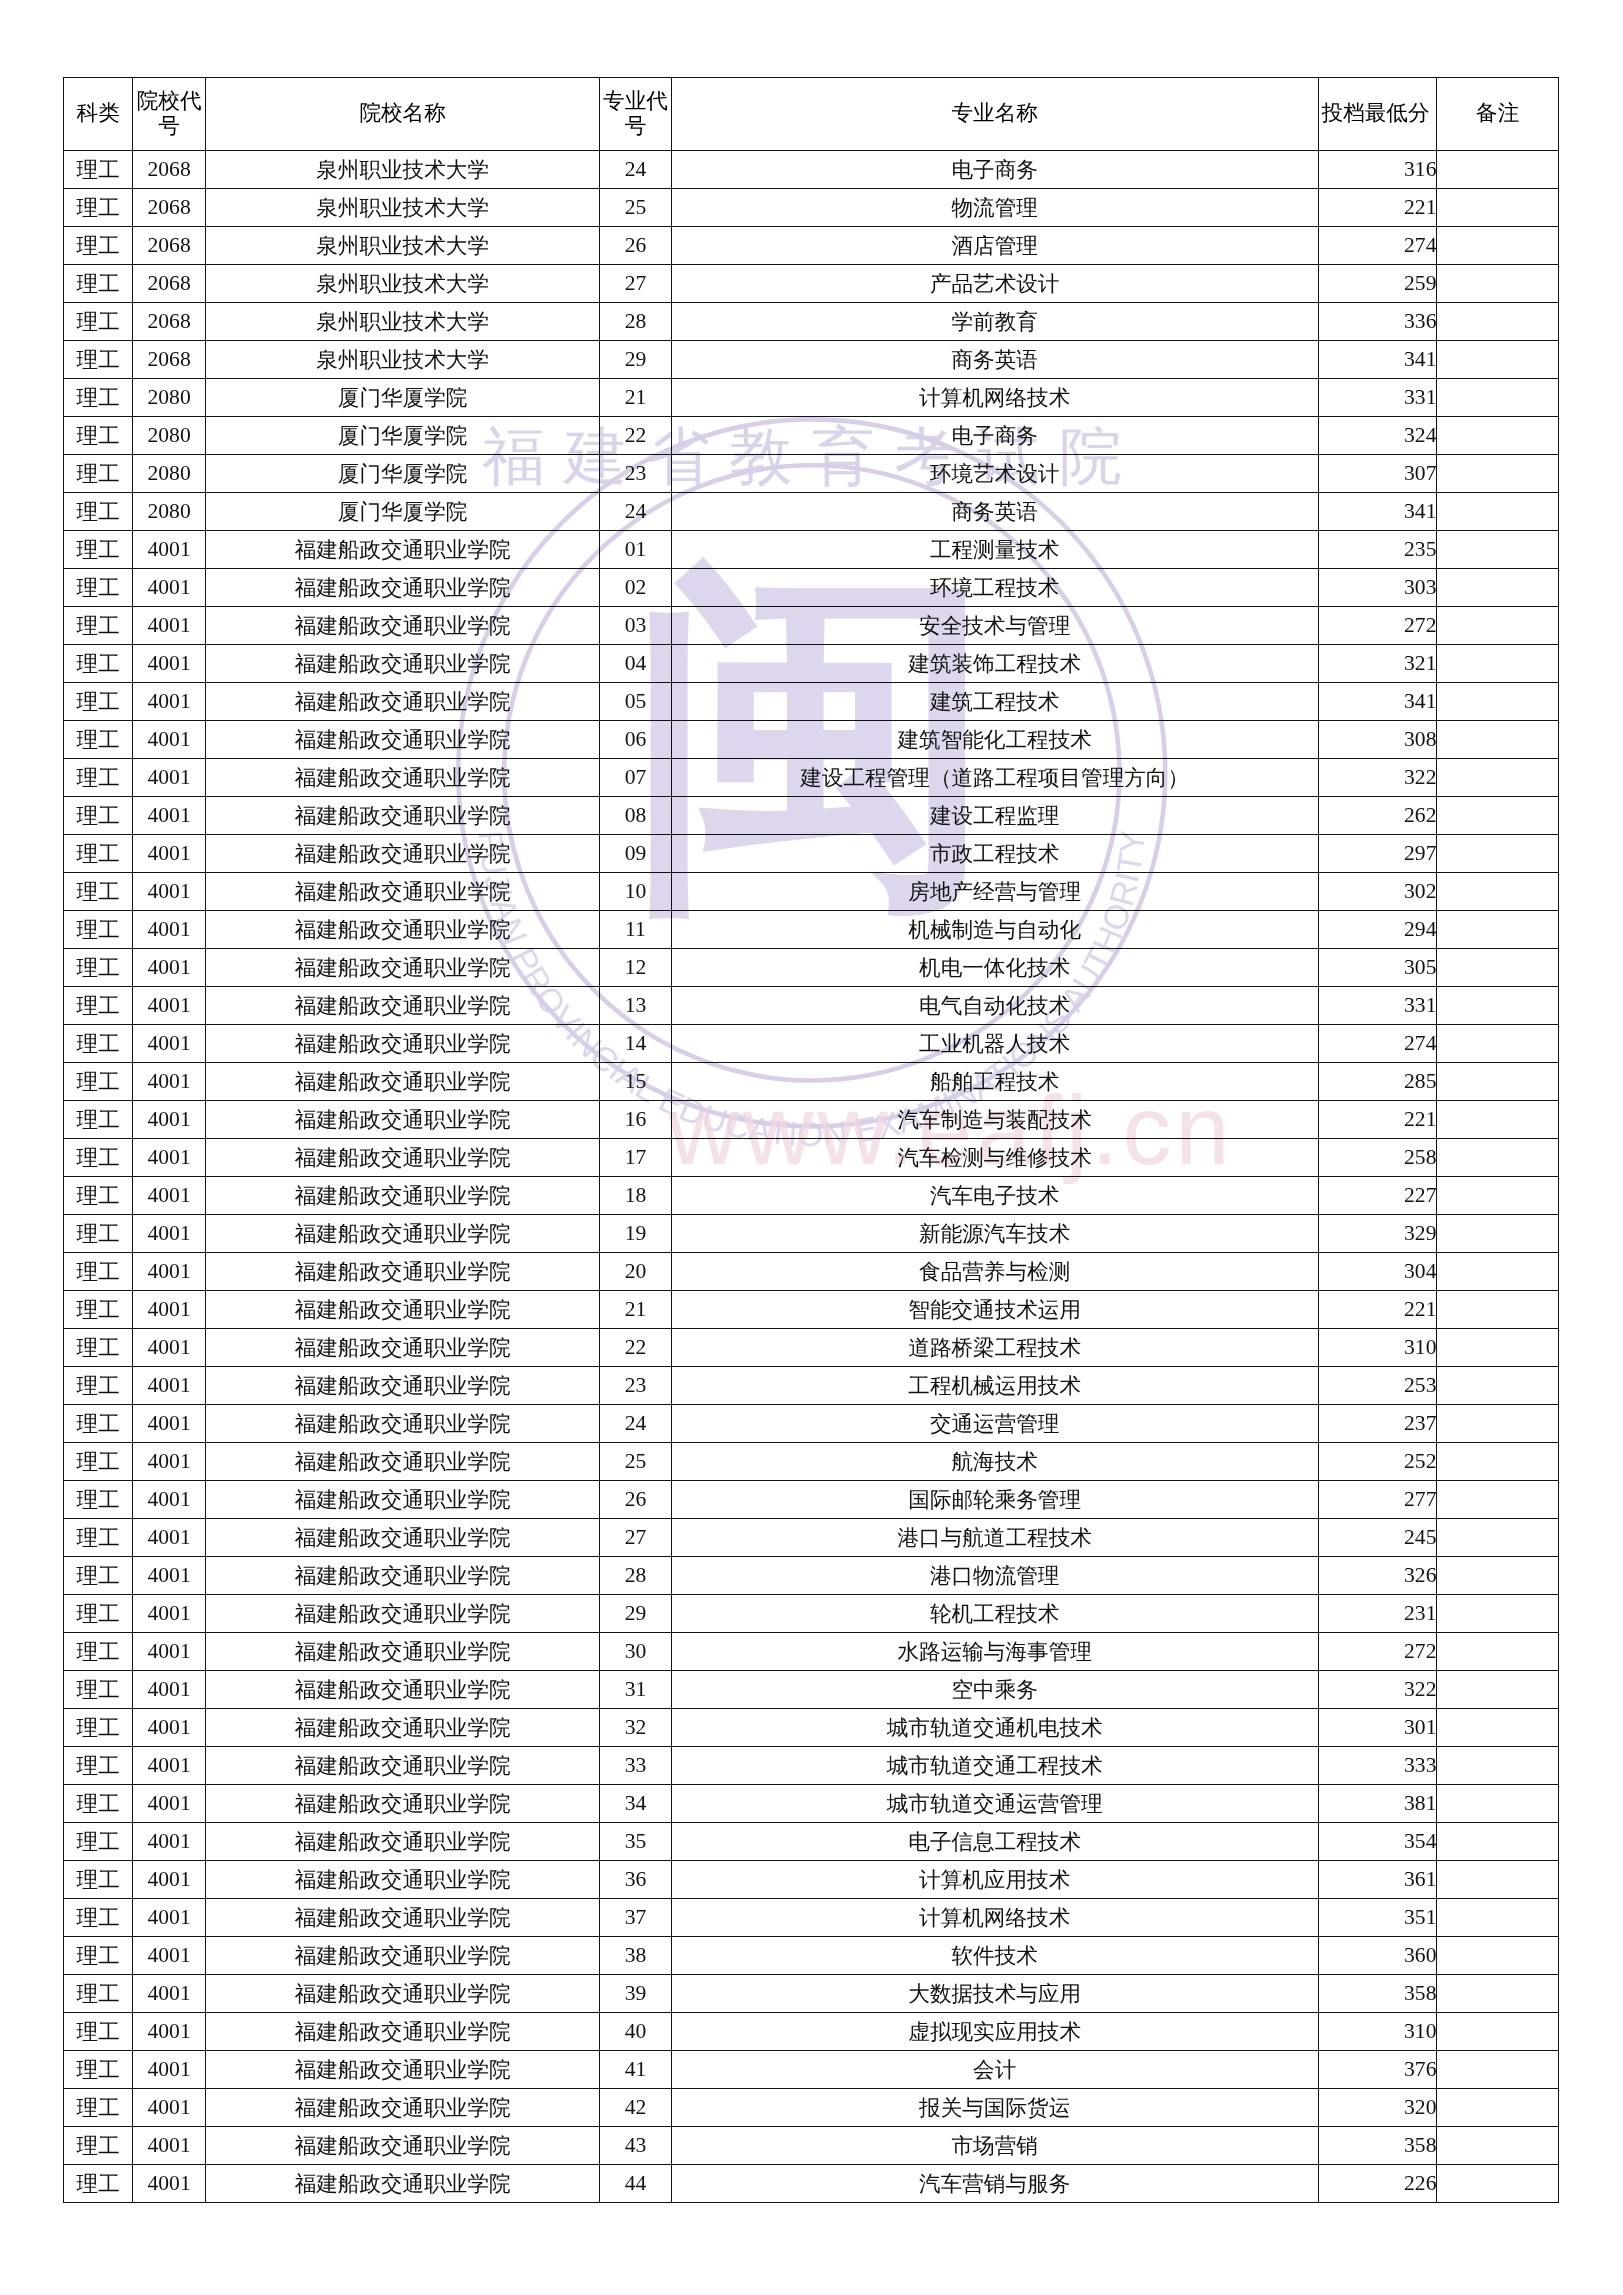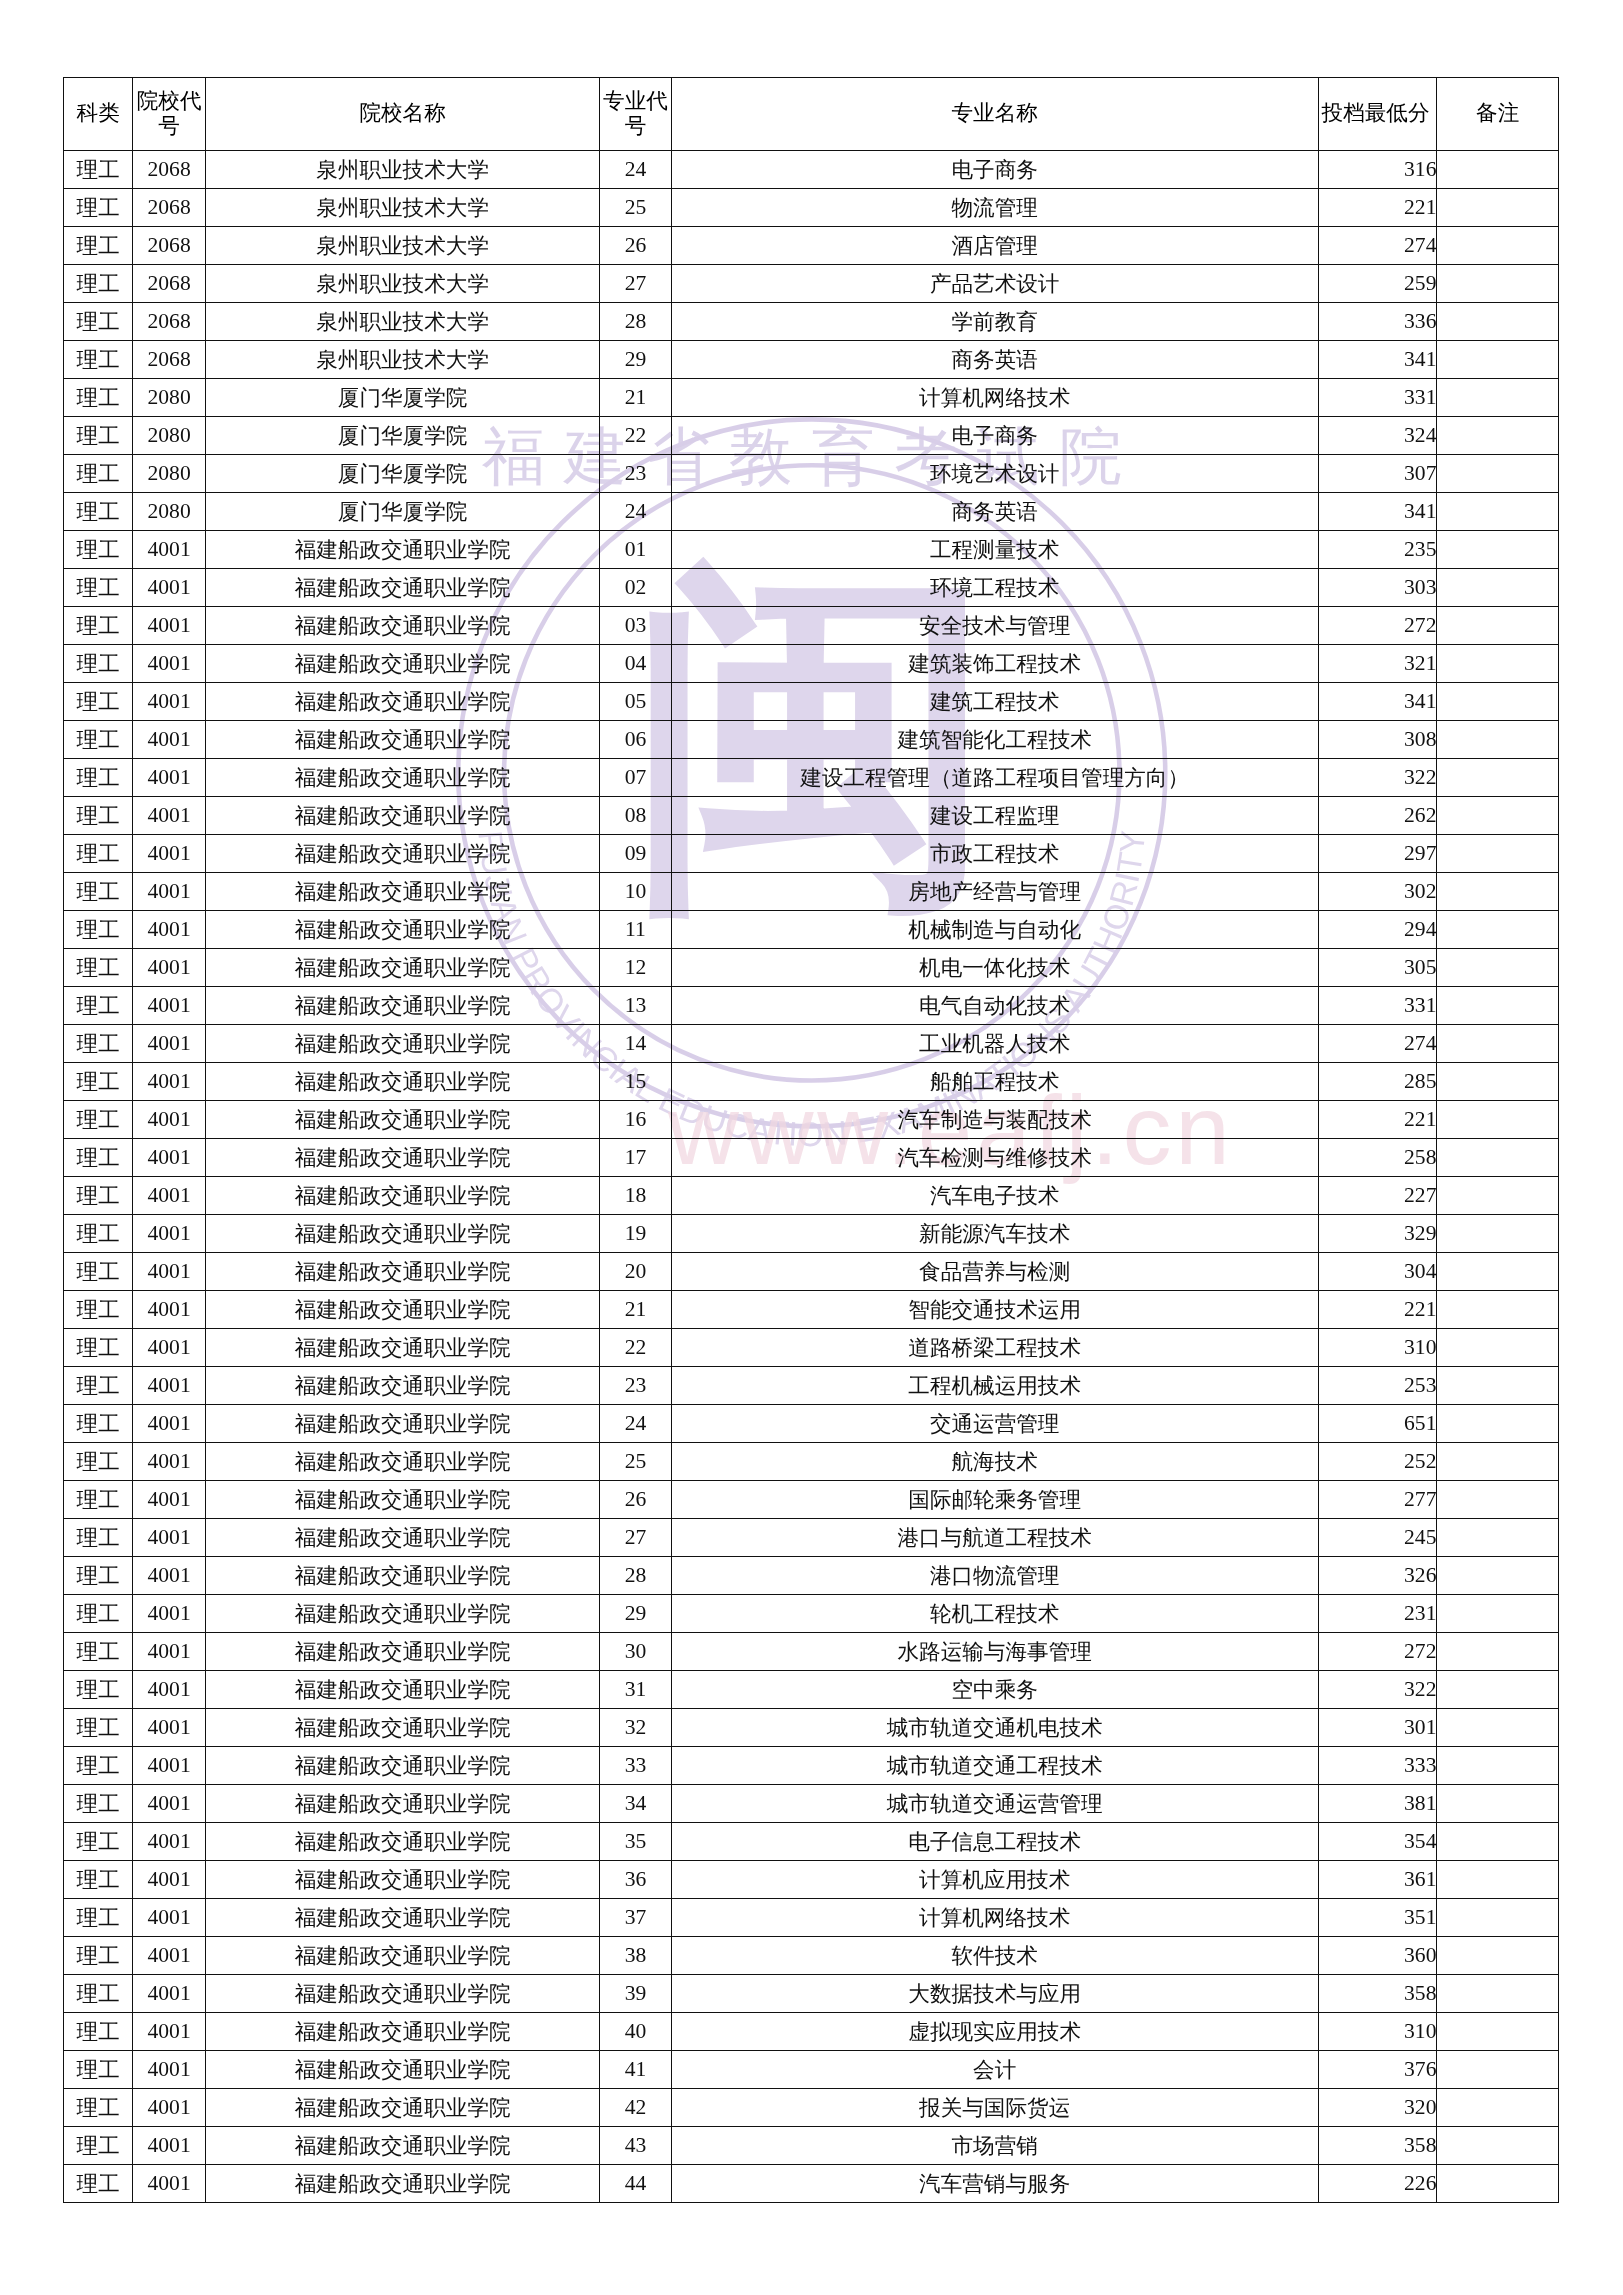--- a/index.html
+++ b/index.html
@@ -438,21 +438,21 @@
           <td class="c-zname">工程机械运用技术</td>
           <td class="c-score">253</td>
           <td class="c-note"></td>
         </tr>
         <tr>
           <td class="c-kelei">理工</td>
           <td class="c-ycode">4001</td>
           <td class="c-yname">福建船政交通职业学院</td>
           <td class="c-zcode">24</td>
           <td class="c-zname">交通运营管理</td>
-          <td class="c-score">651</td>
+          <td class="c-score">237</td>
           <td class="c-note"></td>
         </tr>
         <tr>
           <td class="c-kelei">理工</td>
           <td class="c-ycode">4001</td>
           <td class="c-yname">福建船政交通职业学院</td>
           <td class="c-zcode">25</td>
           <td class="c-zname">航海技术</td>
           <td class="c-score">252</td>
           <td class="c-note"></td>

